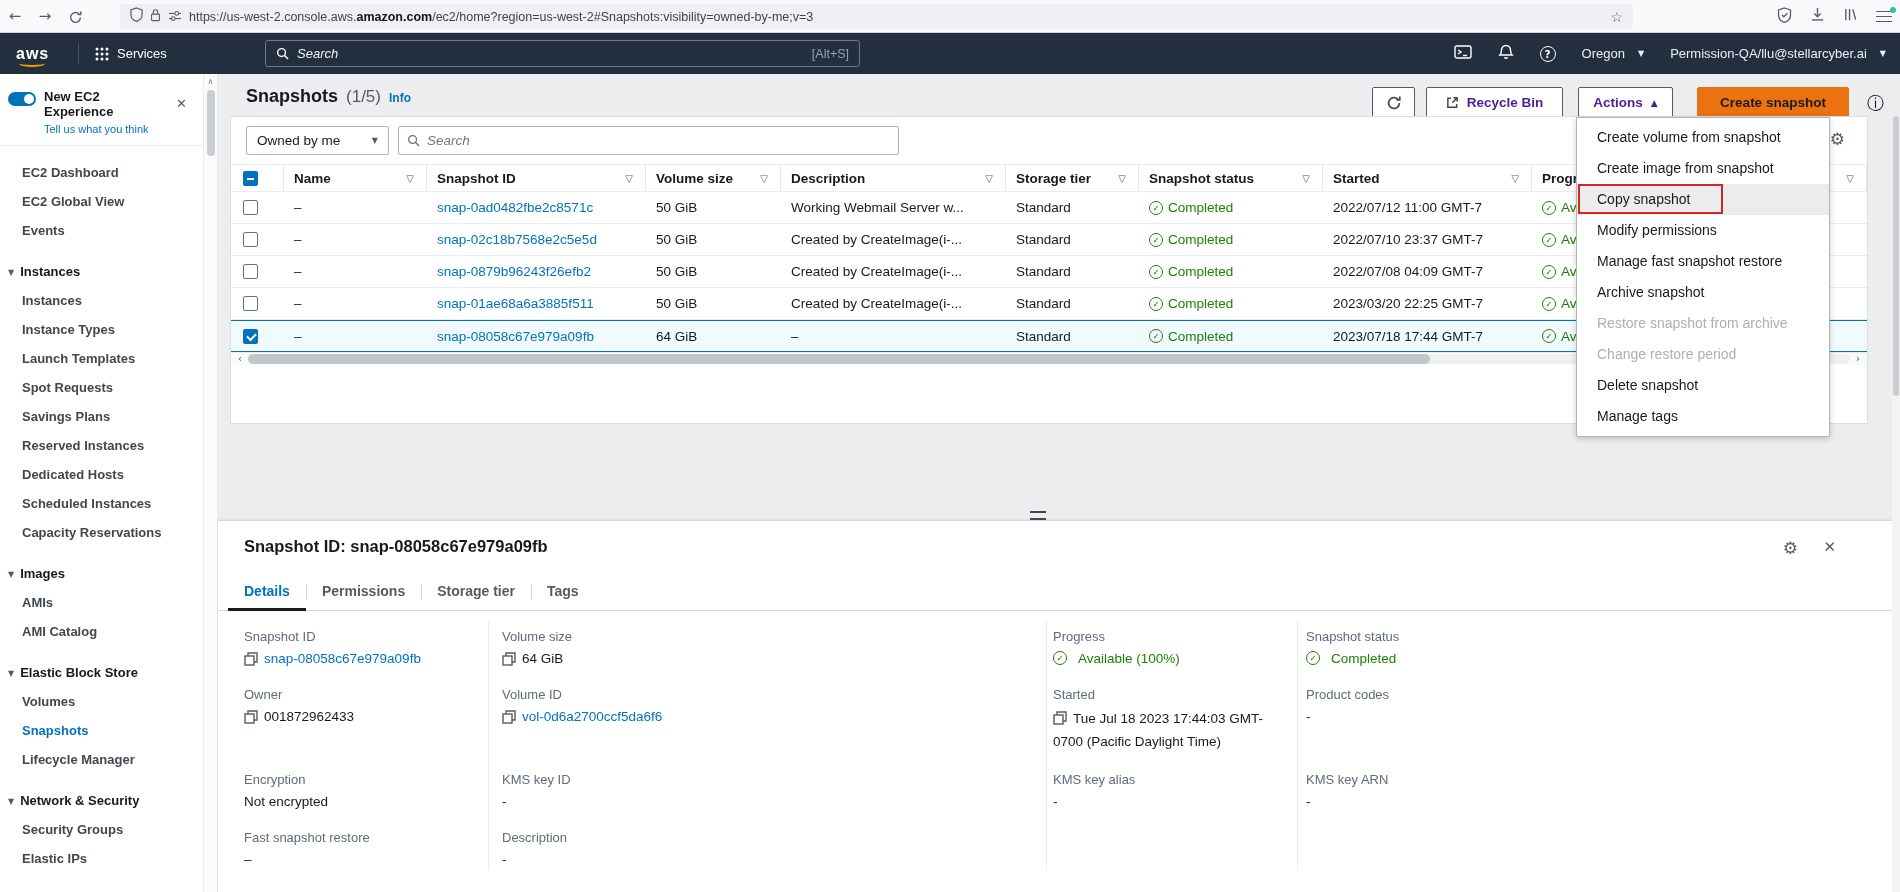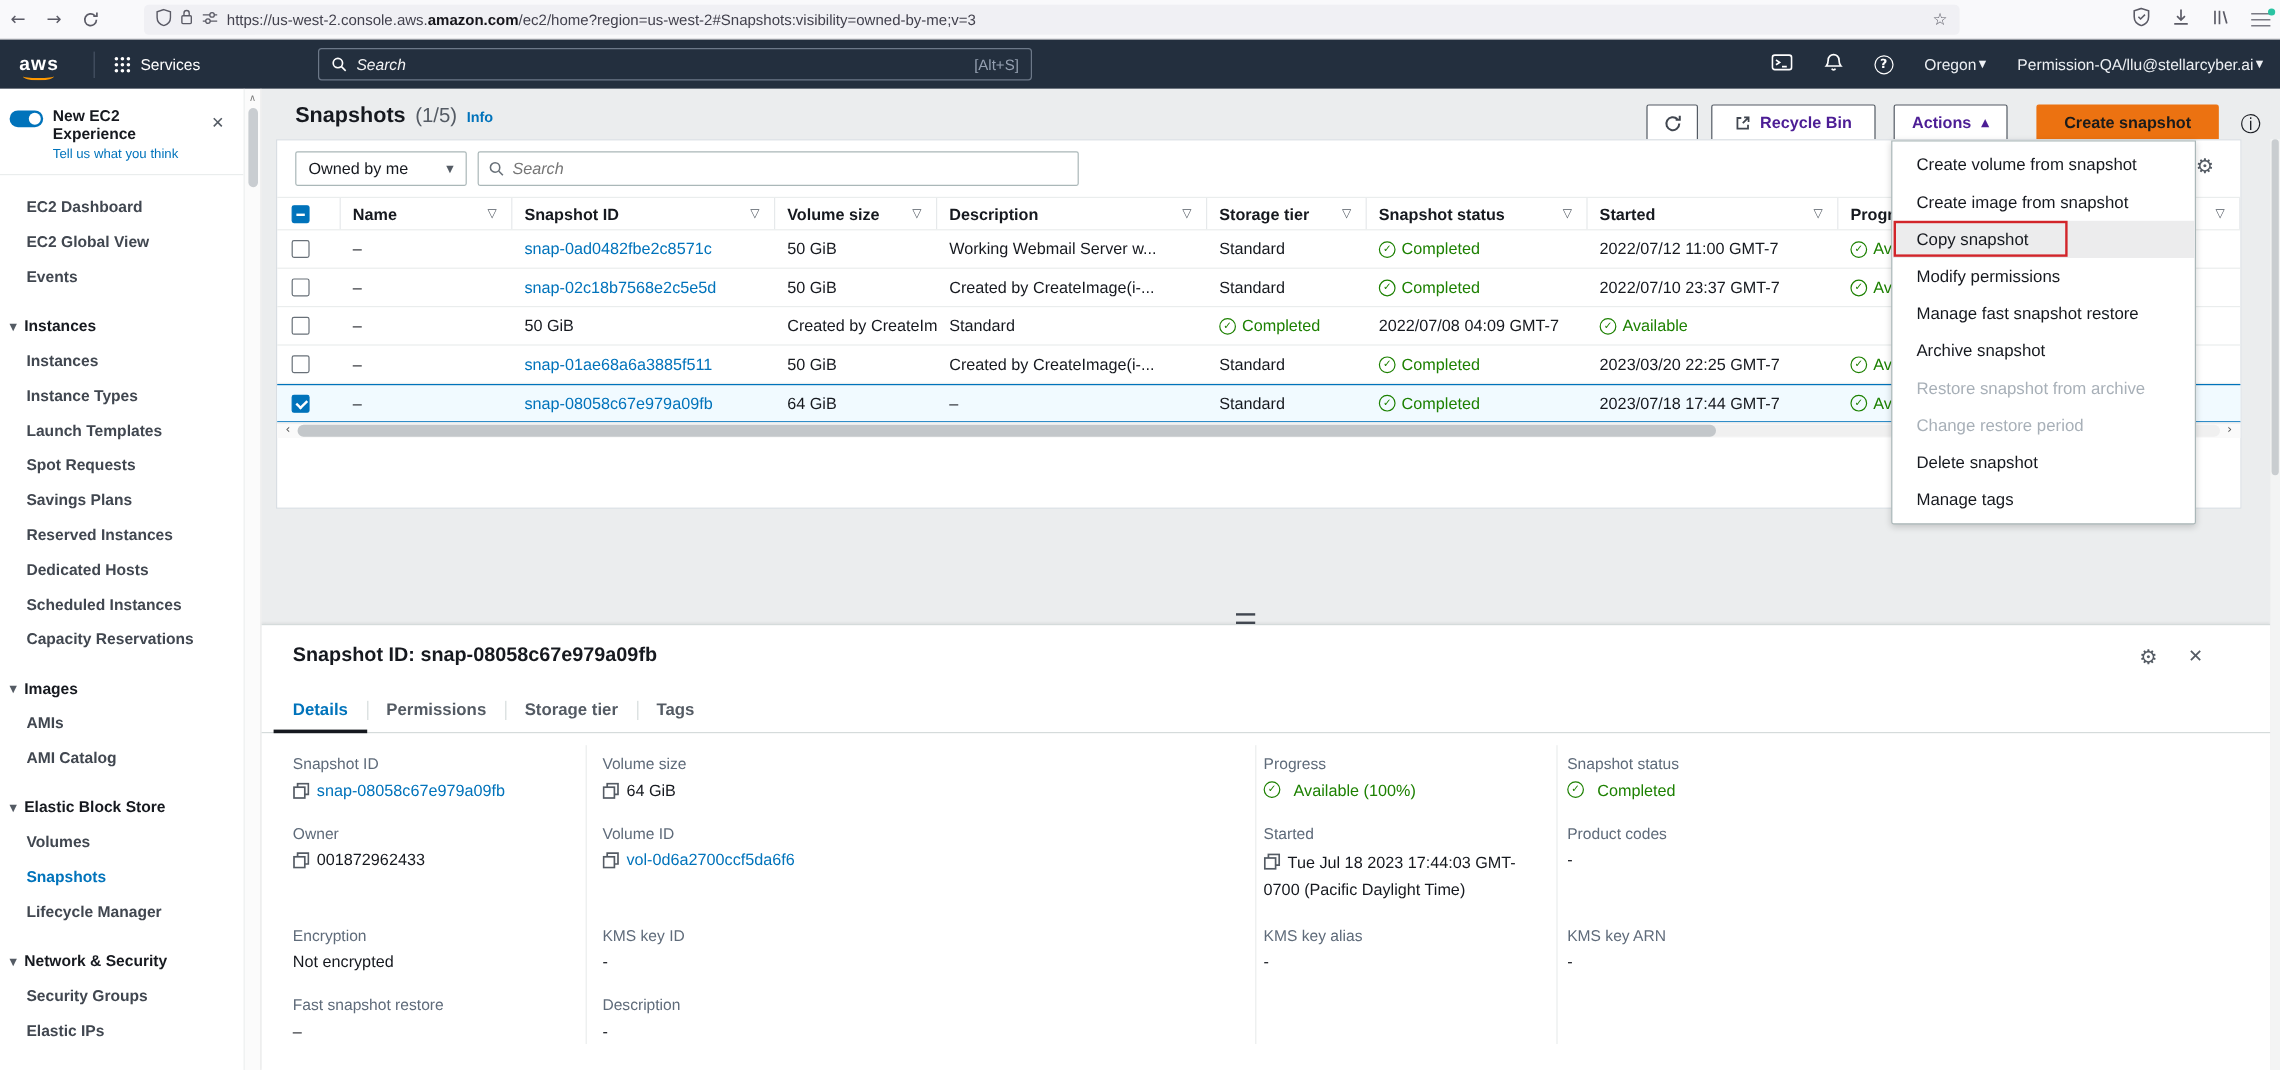--- a/index.html
+++ b/index.html
@@ -26,21 +26,21 @@
   .awslogo b { font-size:16px; font-weight:bold; letter-spacing:1px; }
   .smile { position:absolute; left:3px; bottom:-4px; width:26px; height:7px; border-bottom:2px solid #ff9900; border-radius:0 0 60% 60%; }
   .navdiv { width:1px; height:22px; background:#46546233; background:#475364; margin:0 16px 0 22px; }
   .services { display:flex; align-items:center; gap:8px; font-size:13px; cursor:pointer; }
   .nav-search { position:absolute; left:265px; top:7px; width:595px; height:27px; border:1px solid #6c7888; border-radius:3px; display:flex; align-items:center; padding:0 10px; gap:8px; }
   .nav-search input { background:transparent; border:none; outline:none; color:#fff; font-style:italic; font-size:13px; flex:1; font-family:inherit; }
   .nav-search input::placeholder { color:#fff; opacity:.95; }
   .kbd { color:#95a0b1; font-size:12.5px; }
   .navright { position:absolute; right:14px; top:0; height:41px; display:flex; align-items:center; gap:26px; font-size:13px; }
   .qcirc { width:16px; height:16px; border:1.4px solid #fff; border-radius:50%; font-size:10.5px; display:flex; align-items:center; justify-content:center; font-weight:bold; }
-  .navlink { display:flex; align-items:center; gap:2px; cursor:pointer; color:#eceff3; }
+  .navlink { display:flex; align-items:center; gap:13px; cursor:pointer; color:#eceff3; }
   .caret { font-size:8px; color:inherit; }
 
   
   .sidebar { position:absolute; left:0; top:74px; width:204px; bottom:0; background:#fff; border-right:1px solid #eaeded; overflow:hidden; }
   .banner { position:relative; padding:16px 10px 10px 10px; border-bottom:1px solid #eaeded; }
   .toggle { position:absolute; left:8px; top:18px; width:28px; height:14px; border-radius:8px; background:#0073bb; cursor:pointer; }
   .toggle::after { content:""; position:absolute; right:2px; top:2px; width:10px; height:10px; background:#fff; border-radius:50%; }
   .btitle { margin-left:34px; font-size:13px; font-weight:bold; color:#16191f; width:118px; line-height:1.15; }
   .bsub { margin-left:34px; margin-top:3px; font-size:11px; color:#0073bb; cursor:pointer; }
   .bclose { position:absolute; right:16px; top:22px; color:#545b64; font-size:13px; cursor:pointer; }
@@ -394,20 +394,23 @@
       <div class="td green">
           <span class="okc"></span>
           <span>Available</span>
         </div>
     </div>
     <div class="tr grid">
       <div class="td cbcell">
           <span class="cb"></span>
         </div>
       <div class="td">–</div>
+      <div class="td">
+          <span class="link">snap-0879b96243f26efb2</span>
+        </div>
       <div class="td">50 GiB</div>
       <div class="td">Created by CreateImage(i-...</div>
       <div class="td">Standard</div>
       <div class="td green">
           <span class="okc"></span>
           <span>Completed</span>
         </div>
       <div class="td">2022/07/08 04:09 GMT-7</div>
       <div class="td green">
           <span class="okc"></span>

